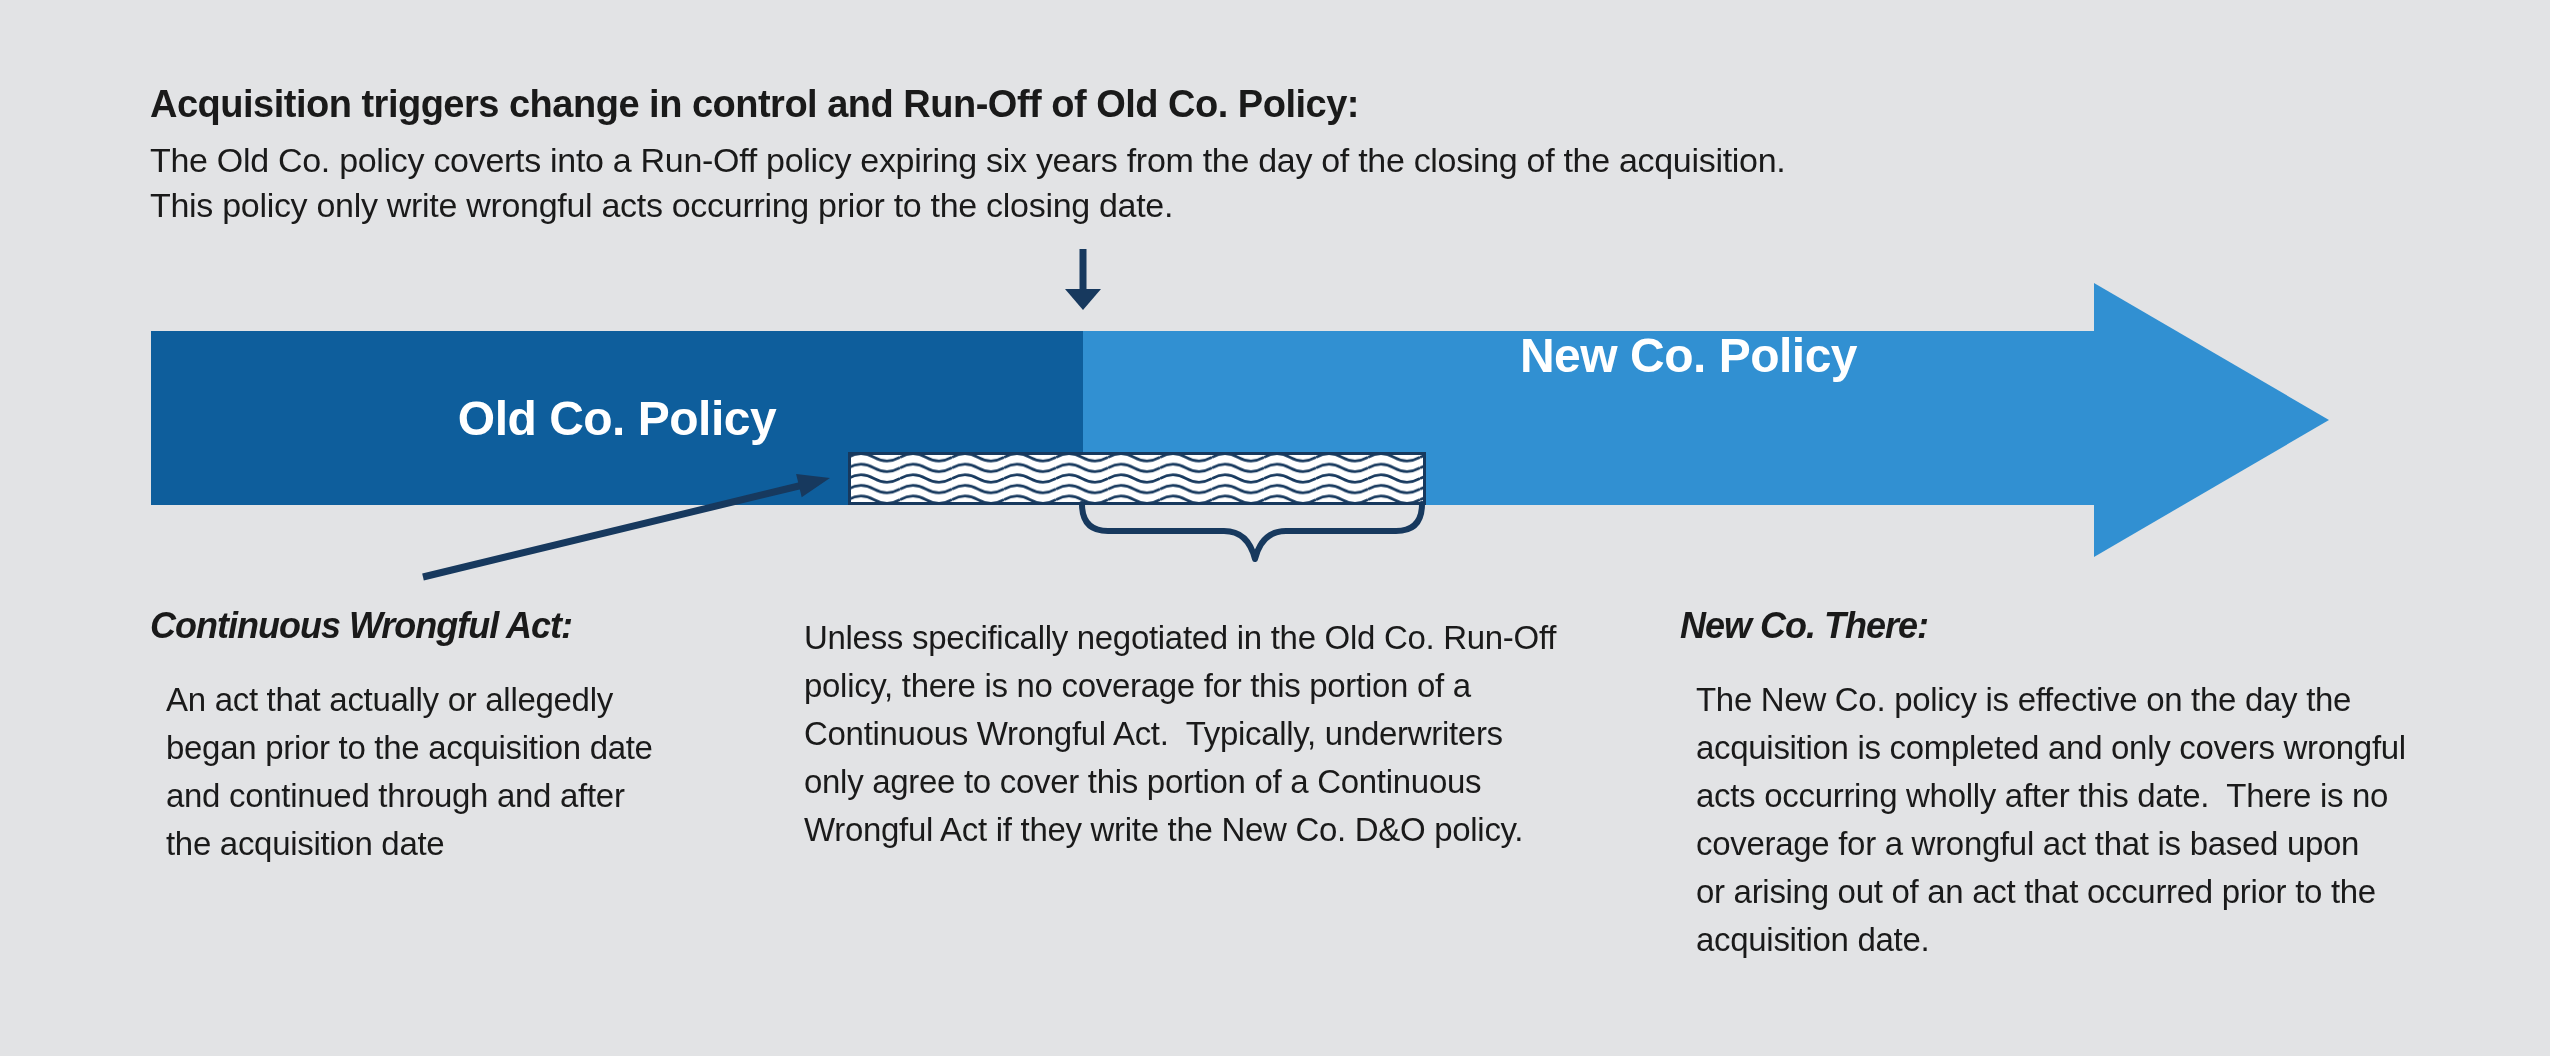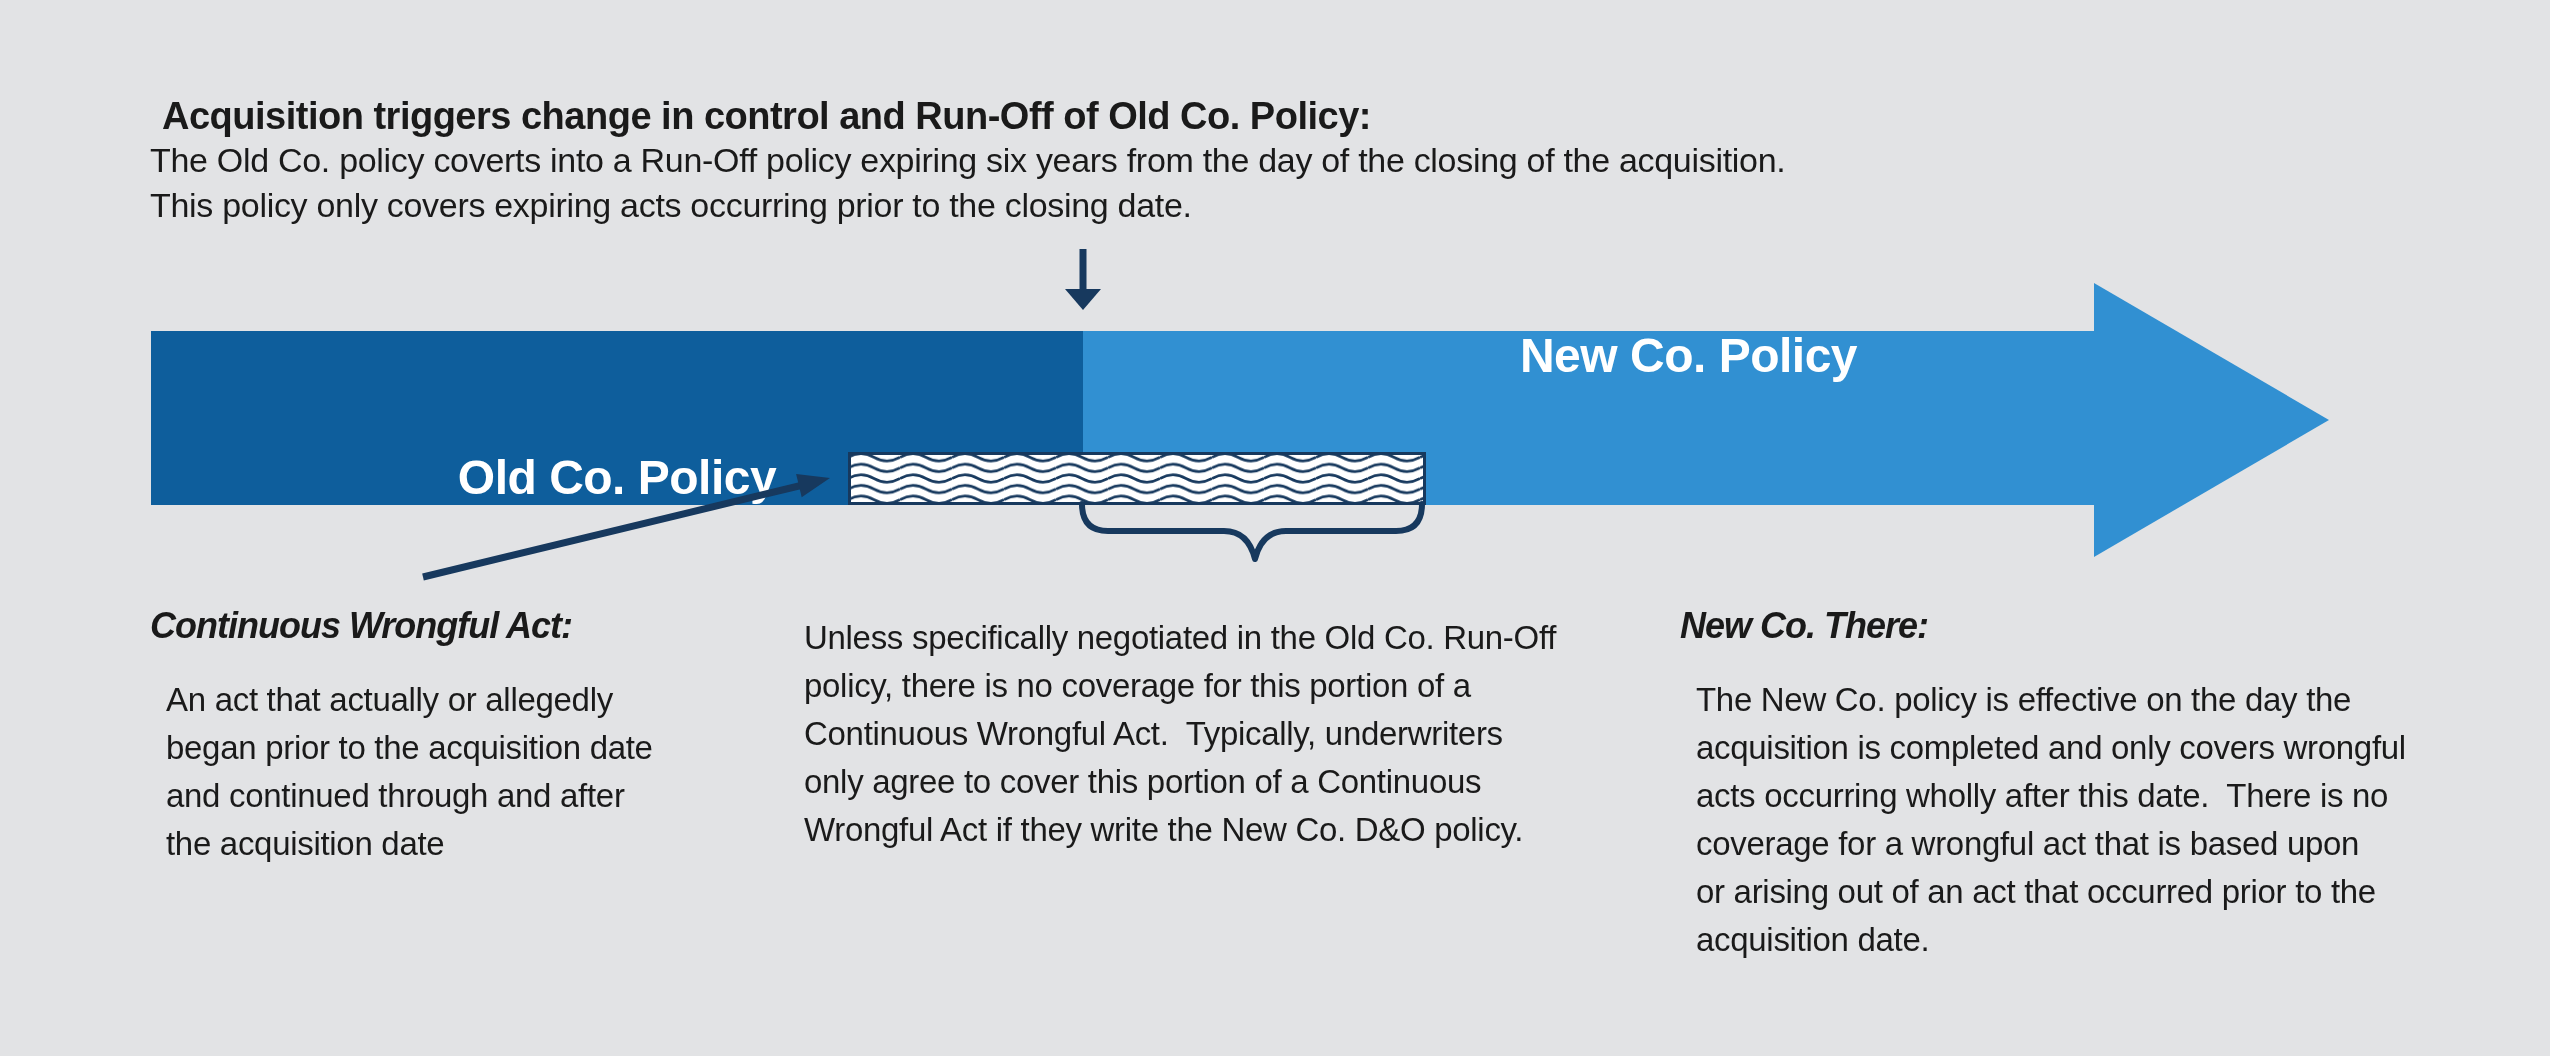--- a/index.html
+++ b/index.html
@@ -16,37 +16,37 @@
     overflow:hidden;
   }
 
   
   .header-title{
     position:absolute;
     left:150px; top:78px;
     font-size:38px; font-weight:bold;
     letter-spacing:-0.5px;
     line-height:52px;
-    margin:12px;
+    margin:0;
   }
   .header-body{
     position:absolute;
     left:150px; top:138px;
     font-size:34px;
     letter-spacing:-0.3px;
     line-height:45px;
     margin:0;
     white-space:pre-wrap;
   }
 
   
   .seg{
     position:absolute;
     top:331px; height:174px;
-    display:flex; align-items:flex-end; justify-content:center;
+    display:flex; align-items:center; justify-content:center;
   }
   .seg-old{ left:151px; width:932px;  background:#0e5e9c; }
   .seg-new{ left:1083px; width:1011px; background:#3190d2; }
   .seg-label{
     color:#ffffff;
     font-size:48px;
     font-weight:bold;
     letter-spacing:-0.5px;
     white-space:nowrap;
   }
@@ -92,21 +92,21 @@
     white-space:pre-wrap;
   }
 </style>
 </head>
 <body>
 
 <div class="canvas">
 
   <h1 class="header-title">Acquisition triggers change in control and Run-Off of Old Co. Policy:</h1>
   <p class="header-body">The Old Co. policy coverts into a Run-Off policy expiring six years from the day of the closing of the acquisition.
-This policy only covers expiring acts occurring prior to the closing date.</p>
+This policy only write wrongful acts occurring prior to the closing date.</p>
 
   <svg class="down-arrow-svg" width="70" height="66">
     <line x1="35" y1="3" x2="35" y2="45" stroke="#17395e" stroke-width="7"></line>
     <polygon points="17,43 53,43 35,64" fill="#17395e"></polygon>
   </svg>
 
   <div class="seg seg-old">
     <span class="seg-label">Old Co. Policy</span>
   </div>
   <div class="seg seg-new"></div>

